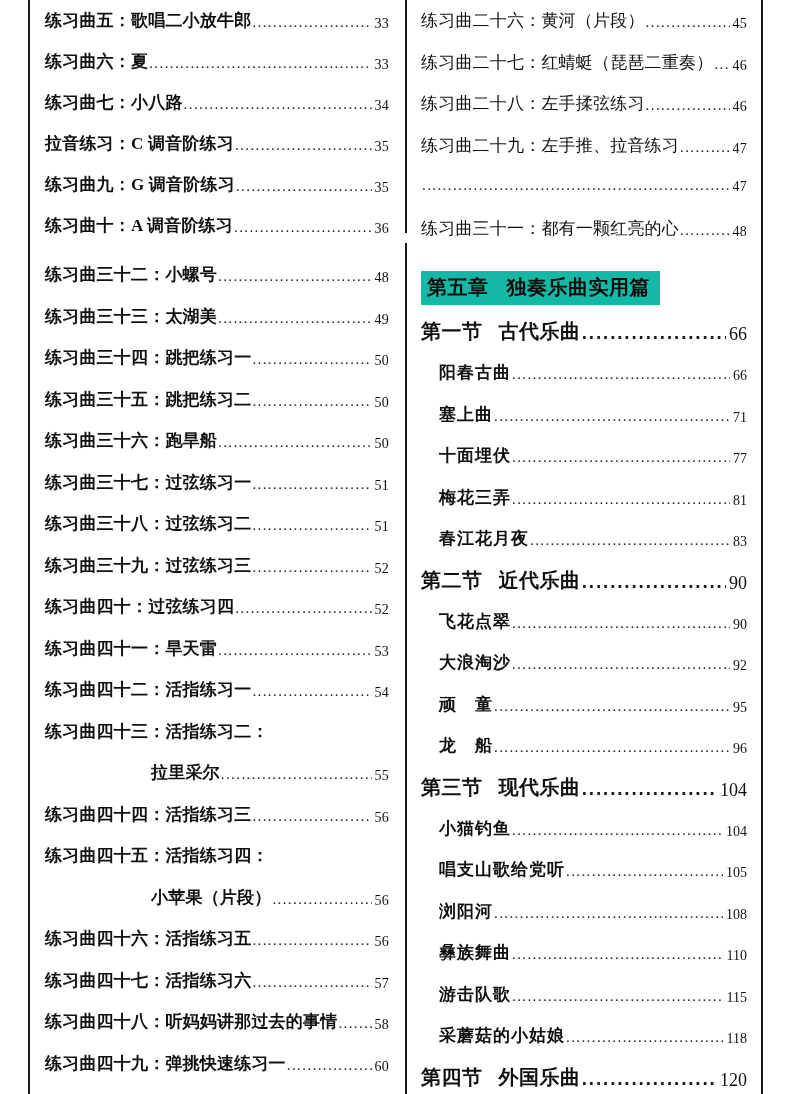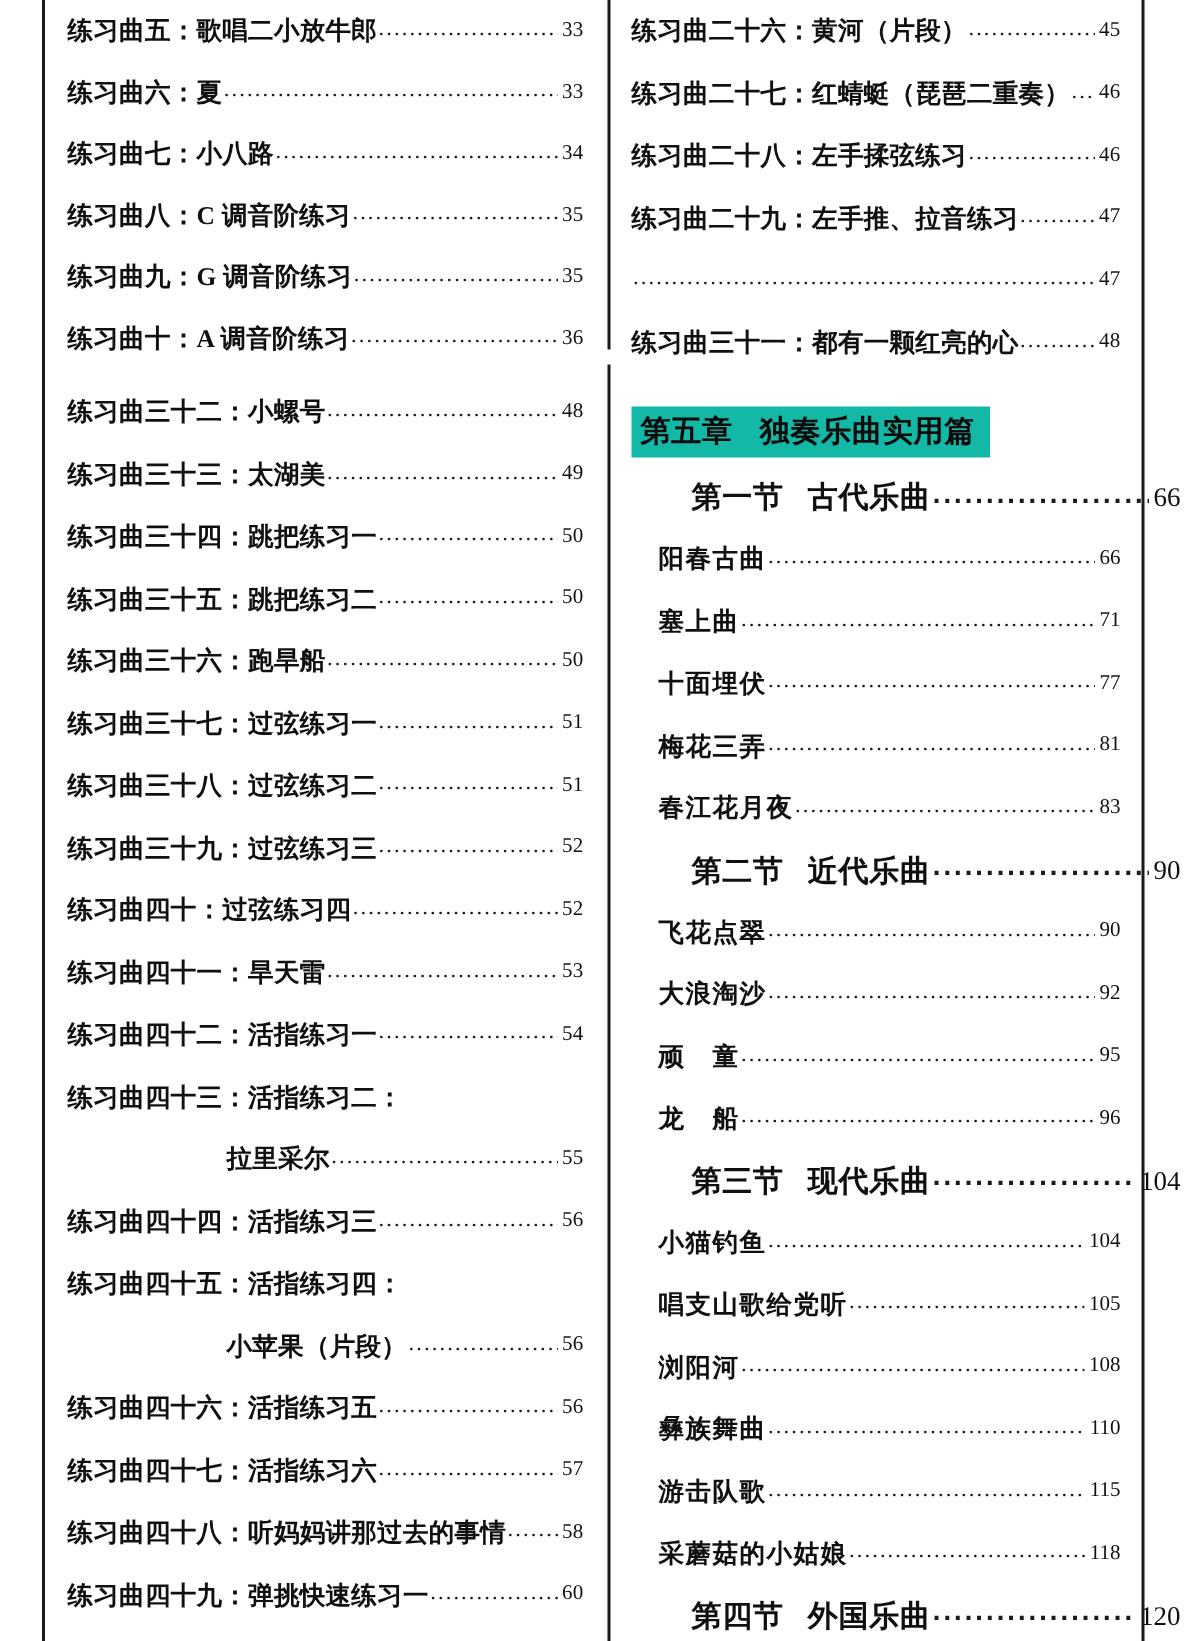--- a/index.html
+++ b/index.html
@@ -33,21 +33,21 @@
     position: absolute;
     top: 0;
     box-sizing: border-box;
   }
   .col-left  { left: 29px;  width: 376px; padding: 0 16px 0 16px; }
   .col-right { left: 407px; width: 354px; padding: 0 14px 0 14px; }
 
   
   .entry {
     display: flex;
-    align-items: center;
+    align-items: flex-end;
     width: 100%;
     white-space: nowrap;
   }
   .entry .label {
     flex: 0 0 auto;
   }
   .entry .leader {
     flex: 1 1 auto;
     min-width: 8px;
     overflow: hidden;
@@ -88,21 +88,21 @@
 
   
   .rc-row {
     height: 41.5px;
     display: flex;
     align-items: center;
     font-size: 17px;
     letter-spacing: 0.2px;
   }
   .rc-row .inner { width: 100%; }
-  .rc-row .label { font-weight: 700; }
+  .rc-row .label { font-weight: 400; }
 
   
   .chapter-band {
     height: 46px;
     display: flex;
     align-items: center;
   }
   .chapter-band .band-inner {
     display: inline-block;
     background: #b8b8b8;
@@ -117,21 +117,21 @@
 
   
   .sec-row {
     height: 41px;
     display: flex;
     align-items: center;
     font-family: "DejaVu Sans", "Liberation Sans", sans-serif;
     font-weight: bold;
     font-size: 20px;
   }
-  .sec-row .inner { width: 100%; margin-left: 40px; }
+  .sec-row .inner { width: 100%; }
   .sec-row .label { letter-spacing: 0.5px; }
   .sec-row .gap { display: inline-block; width: 16px; }
   .sec-row .pageno {
     font-family: "Liberation Serif", "DejaVu Serif", serif;
     font-weight: normal;
     font-size: 18px;
   }
   .sec-row .leader { position: relative; top: -2px; }
 
   
@@ -175,21 +175,21 @@
       </div>
       <div class="ex-row top">
         <div class="entry inner">
           <span class="label">练习曲七：小八路</span>
           <span class="leader"></span>
           <span class="pageno">34</span>
         </div>
       </div>
       <div class="ex-row top">
         <div class="entry inner">
-          <span class="label">练习曲八：C 调音阶练习</span>
+          <span class="label">拉音练习：C 调音阶练习</span>
           <span class="leader"></span>
           <span class="pageno">35</span>
         </div>
       </div>
       <div class="ex-row top">
         <div class="entry inner">
           <span class="label">练习曲九：G 调音阶练习</span>
           <span class="leader"></span>
           <span class="pageno">35</span>
         </div>

